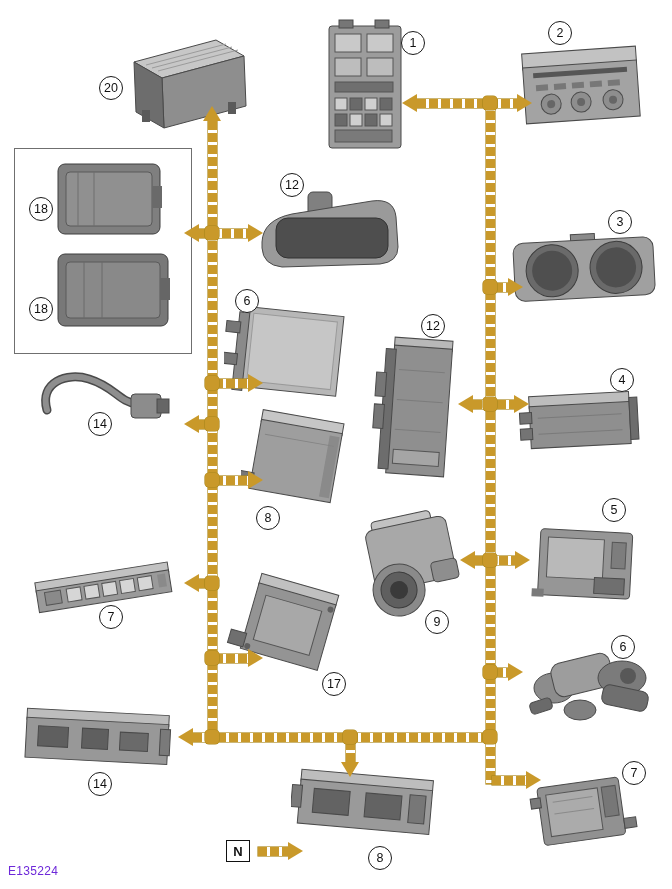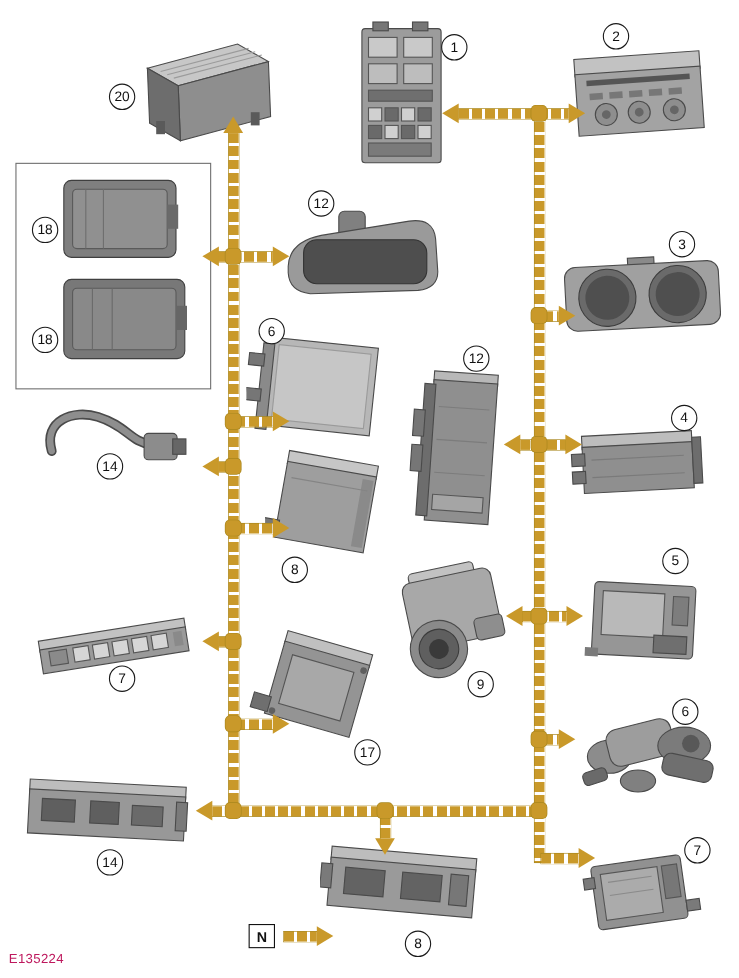--- a/index.html
+++ b/index.html
@@ -18,21 +18,21 @@
   .busline.h { height:9px; background:repeating-linear-gradient(90deg, var(--bus-color) 0 9px, #ffffff 9px 12px); }
   .busline.v { width:9px;  background:repeating-linear-gradient(180deg, var(--bus-color) 0 9px, #ffffff 9px 12px); }
   .ah { position:absolute; width:0; height:0; z-index:3; }
   .ah.right { border-top:9px solid transparent; border-bottom:9px solid transparent; border-left:15px solid var(--bus-color); }
   .ah.left  { border-top:9px solid transparent; border-bottom:9px solid transparent; border-right:15px solid var(--bus-color); }
   .ah.up    { border-left:9px solid transparent; border-right:9px solid transparent; border-bottom:15px solid var(--bus-color); }
   .ah.down  { border-left:9px solid transparent; border-right:9px solid transparent; border-top:15px solid var(--bus-color); }
   .jct { position:absolute; width:14px; height:14px; background:var(--bus-color); border-radius:4px; box-shadow:0 0 0 0.6px #a8861c; z-index:4; }
   .module { position:absolute; z-index:1; }
   .frame-box { position:absolute; border:1px solid #6f6f6f; z-index:0; }
-  .fig-code { position:absolute; font-size:12px; color:#be185d; z-index:6; letter-spacing:0.3px;text-align:right; }
+  .fig-code { position:absolute; font-size:12px; color:#6d28d9; z-index:6; letter-spacing:0.3px;text-align:right; }
   .note-box {
     position:absolute; width:24px; height:22px; box-sizing:border-box;
     border:1.6px solid #111; background:#fff; display:flex; align-items:center;
     justify-content:center; font-size:13px; font-weight:bold; color:#111; z-index:6;
   }
 </style>
 </head>
 <body>
 
 <div class="stage">

